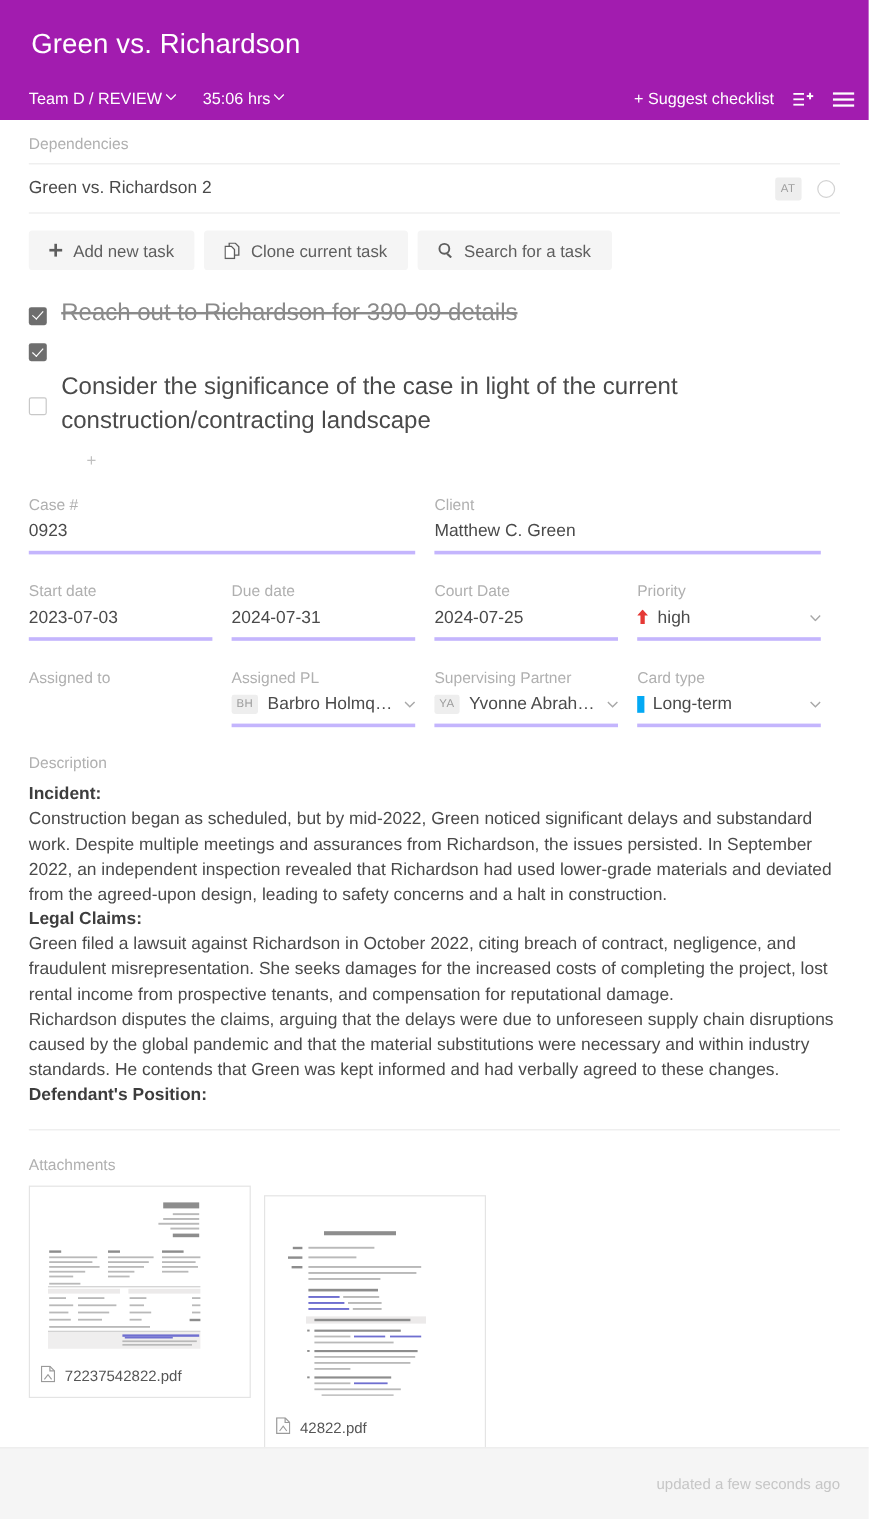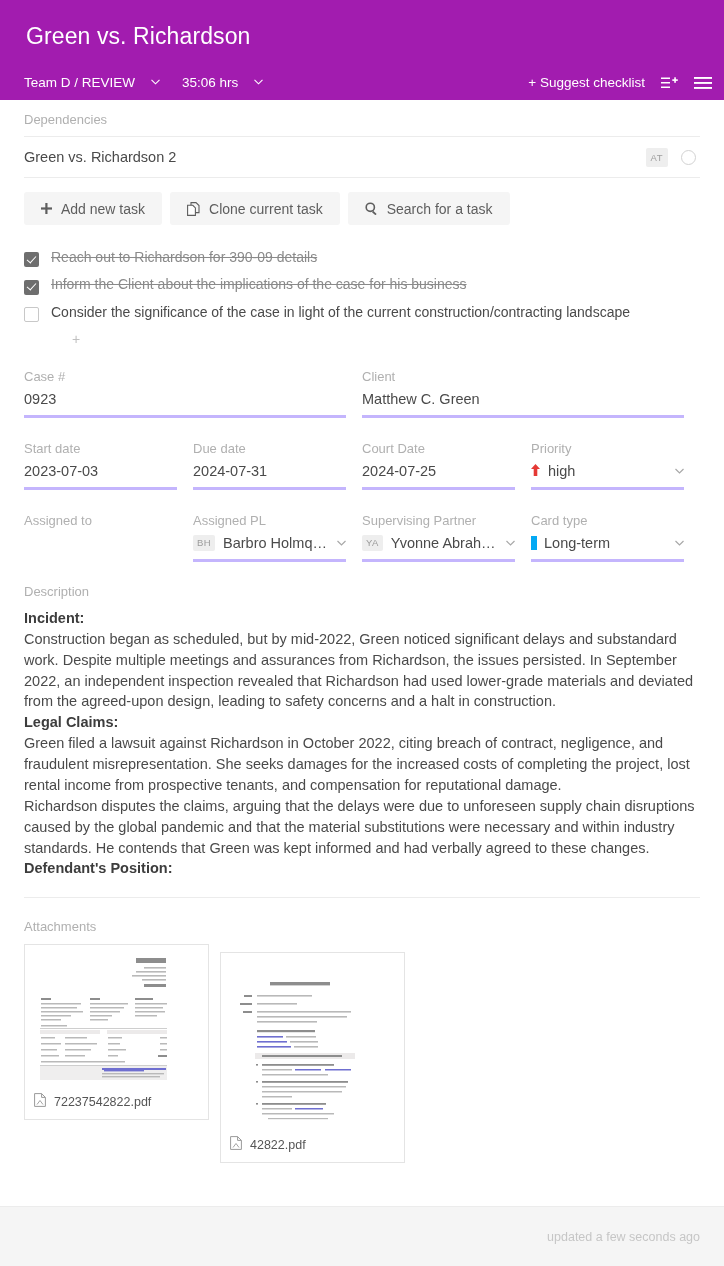--- a/index.html
+++ b/index.html
@@ -35,21 +35,21 @@
     position: absolute;
     left: 0; right: 0; bottom: 0;
     height: 35px;
     display: flex;
     align-items: center;
     padding: 0 12px 0 24px;
     font-size: 13.5px;
   }
   .hb-left { display: flex; align-items: center; gap: 22px; }
   .hb-item {
-    display: inline-flex; align-items: center; gap: 16px;
+    display: inline-flex; align-items: center; gap: 3px;
     color: #ffffff; cursor: pointer; white-space: nowrap;
   }
   .caret-down {
     display: inline-block;
     font-size: 11px;
     line-height: 1;
     transform: translateY(-1px);
   }
   .hb-right {
     margin-left: auto;
@@ -112,24 +112,24 @@
     padding: 0 17px;
     display: inline-flex; align-items: center; gap: 9px;
     cursor: pointer;
   }
   .tbtn svg { display:block; }
 
   
   .checklist { padding-top: 22px; }
   .ck-row {
     display: flex;
-    align-items: flex-end;
+    align-items: center;
     gap: 12px;
     margin-bottom: 7px;
-    font-size: 14px;
+    font-size: 20px;
     line-height: 1.45;
   }
   .ck-box {
     width: 15px; height: 15px;
     border-radius: 2px;
     flex: 0 0 15px;
     margin-top: 3px;
     position: relative;
   }
   .ck-box.unchecked { border: 1.6px solid #c8c8c8; background: #fff; }
@@ -342,21 +342,20 @@
     </button>
   </div>
 
   <div class="checklist">
     <div class="ck-row">
       <span class="ck-box checked"></span>
       <span class="ck-text done">Reach out to Richardson for 390-09 details</span>
     </div>
     <div class="ck-row">
       <span class="ck-box checked"></span>
-      <span class="ck-text done">Inform the Client about the implications of the case for his business</span>
     </div>
     <div class="ck-row">
       <span class="ck-box unchecked"></span>
       <span class="ck-text">Consider the significance of the case in light of the current construction/contracting landscape</span>
     </div>
     <div class="ck-add">+</div>
   </div>
 
   <div class="form-section">
 

